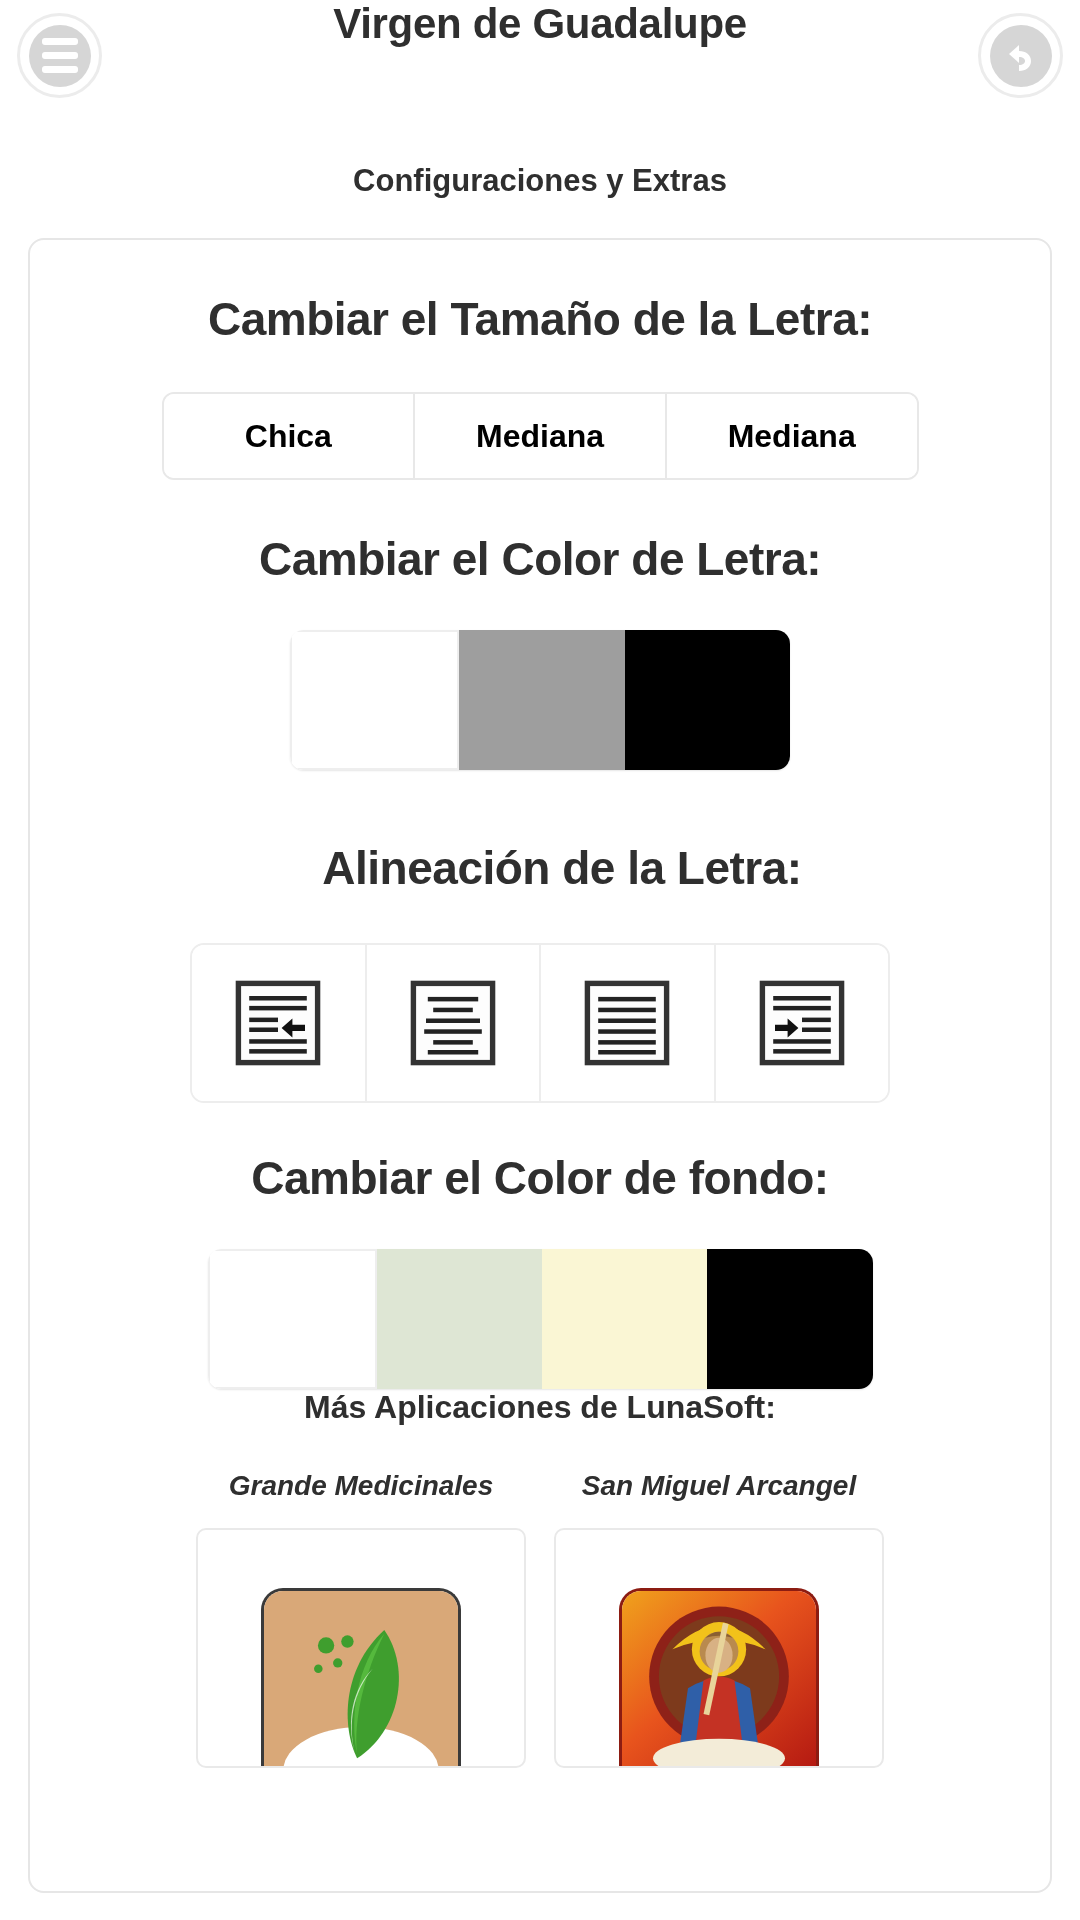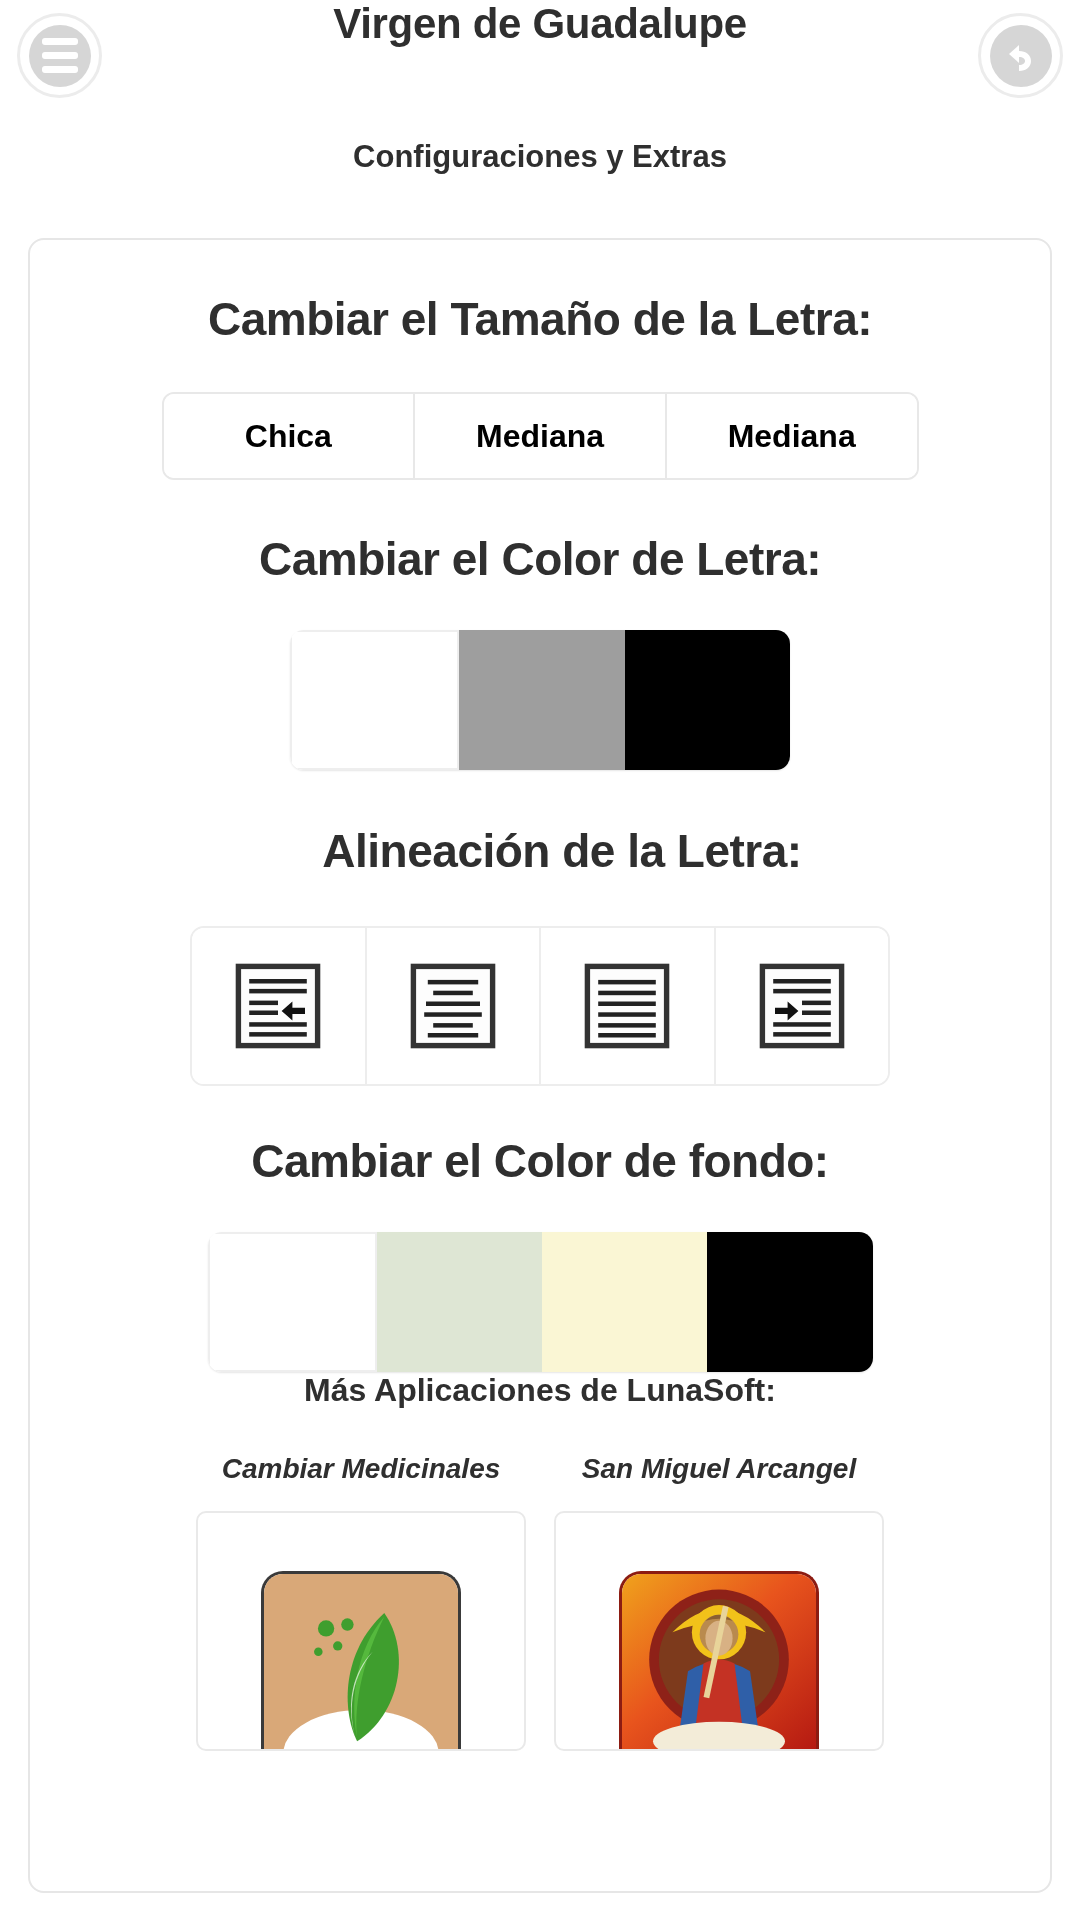--- a/index.html
+++ b/index.html
@@ -86,21 +86,21 @@
     font-weight: bold;
     color: #2f2f2f;
     letter-spacing: -0.3px;
   }
 
   .subtitle {
     text-align: center;
     font-size: 31px;
     font-weight: bold;
     color: #2f2f2f;
-    margin-top: 24px;
+    margin-top: 48px;
   }
 
   
   .card {
     position: absolute;
     left: 28px;
     top: 238px;
     width: 1024px;
     min-height: 1655px;
     border: 2px solid #e6e6e6;
@@ -281,21 +281,21 @@
     </div>
 
     <div class="section-title" style="margin-top:52px;">Cambiar el Color de Letra:</div>
 
     <div class="swatch-row text-colors">
       <div class="swatch bordered" style="background:#ffffff;"></div>
       <div class="swatch" style="background:#9e9e9e;"></div>
       <div class="swatch" style="background:#000000;"></div>
     </div>
 
-    <div class="section-title" style="margin-top:54px;padding-left:44px;">Alineación de la Letra:</div>
+    <div class="section-title" style="margin-top:71px;padding-left:44px;">Alineación de la Letra:</div>
 
     <div class="align-group">
 
       <div class="align-btn">
         <svg class="align-icon" viewBox="0 0 100 100">
           <rect x="6" y="6" width="88" height="88" fill="#fdfdfd" stroke="#333" stroke-width="6"></rect>
           <rect x="18" y="20" width="64" height="5" fill="#222"></rect>
           <rect x="18" y="31" width="64" height="5" fill="#222"></rect>
           <rect x="18" y="44" width="32" height="5" fill="#222"></rect>
           <rect x="18" y="55" width="32" height="5" fill="#222"></rect>
@@ -351,21 +351,21 @@
       <div class="swatch" style="background:#dee6d4;"></div>
       <div class="swatch" style="background:#faf6d4;"></div>
       <div class="swatch" style="background:#000000;"></div>
     </div>
 
     <div class="more-apps-title">Más Aplicaciones de LunaSoft:</div>
 
     <div class="apps-row">
 
       <div class="app-cell">
-        <div class="app-label">Cambiar Medicinales</div>
+        <div class="app-label">Grande Medicinales</div>
         <div class="app-tile">
           <div class="app-art">
             <svg width="100%" height="100%" viewBox="0 0 100 90" preserveAspectRatio="none">
               <rect x="0" y="0" width="100" height="90" fill="#d9a878"></rect>
               <ellipse cx="50" cy="92" rx="40" ry="22" fill="#ffffff"></ellipse>
               <path d="M62 20 C76 40 70 72 48 86 C40 70 40 40 62 20 Z" fill="#3f9e2e"></path>
               <path d="M62 22 C52 42 46 66 48 84 C44 64 48 38 62 22 Z" fill="#55b93d"></path>
               <path d="M56 40 C46 52 43 68 47 84 C42 66 46 50 56 40 Z" fill="#eaf5e4" opacity="0.75"></path>
               <circle cx="32" cy="28" r="4.2" fill="#3f9e2e"></circle>
               <circle cx="43" cy="26" r="3.2" fill="#3f9e2e"></circle>

